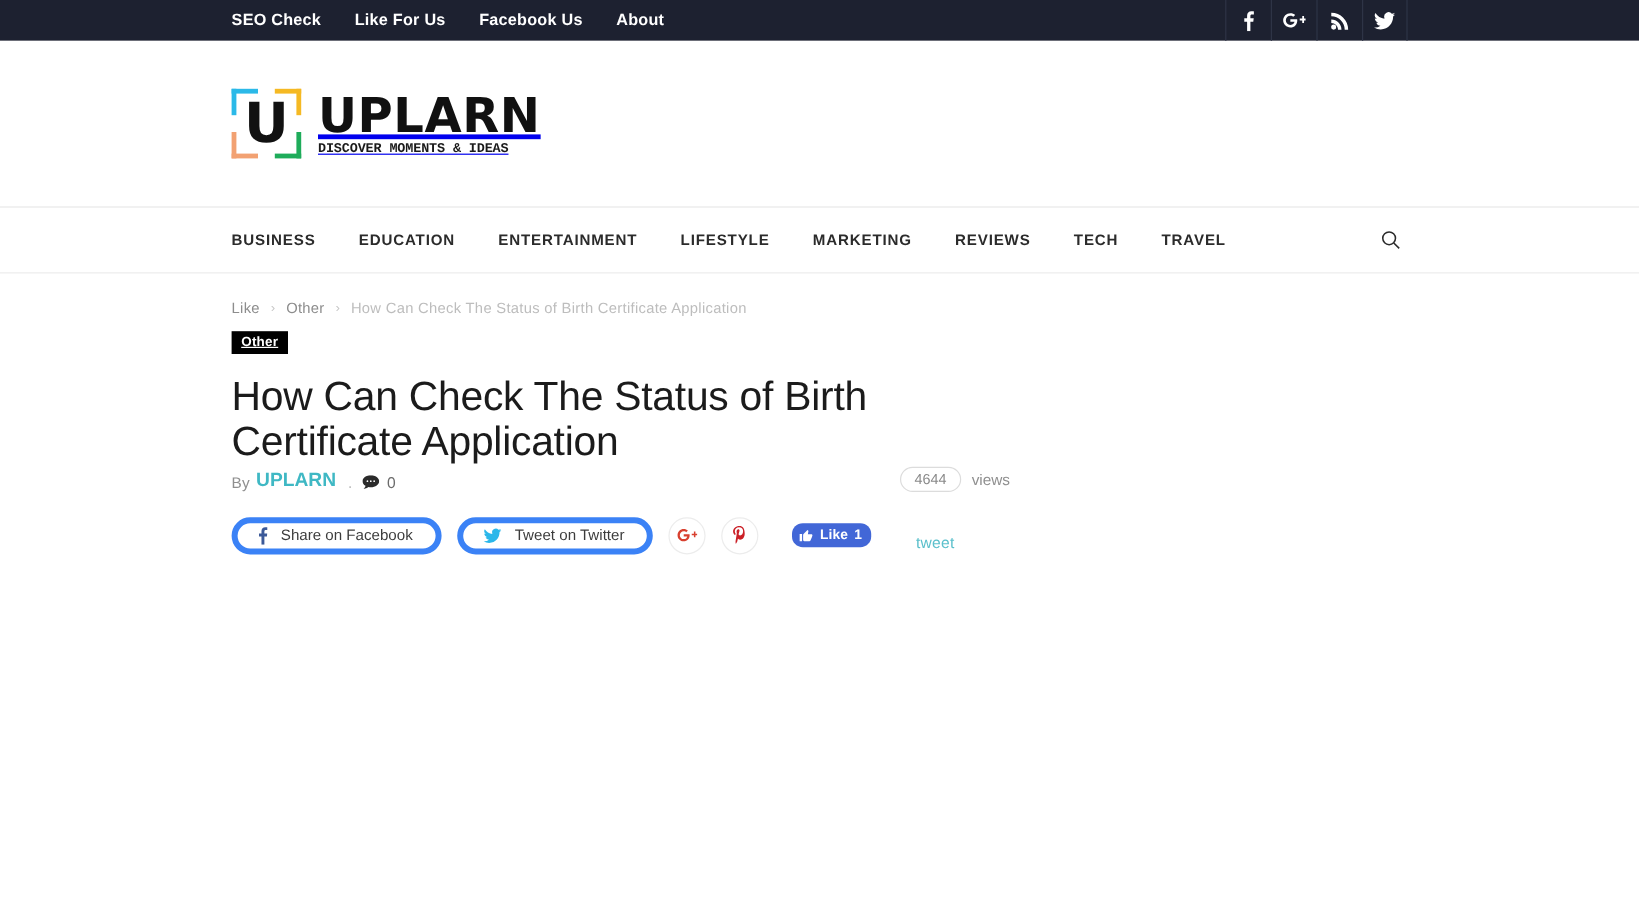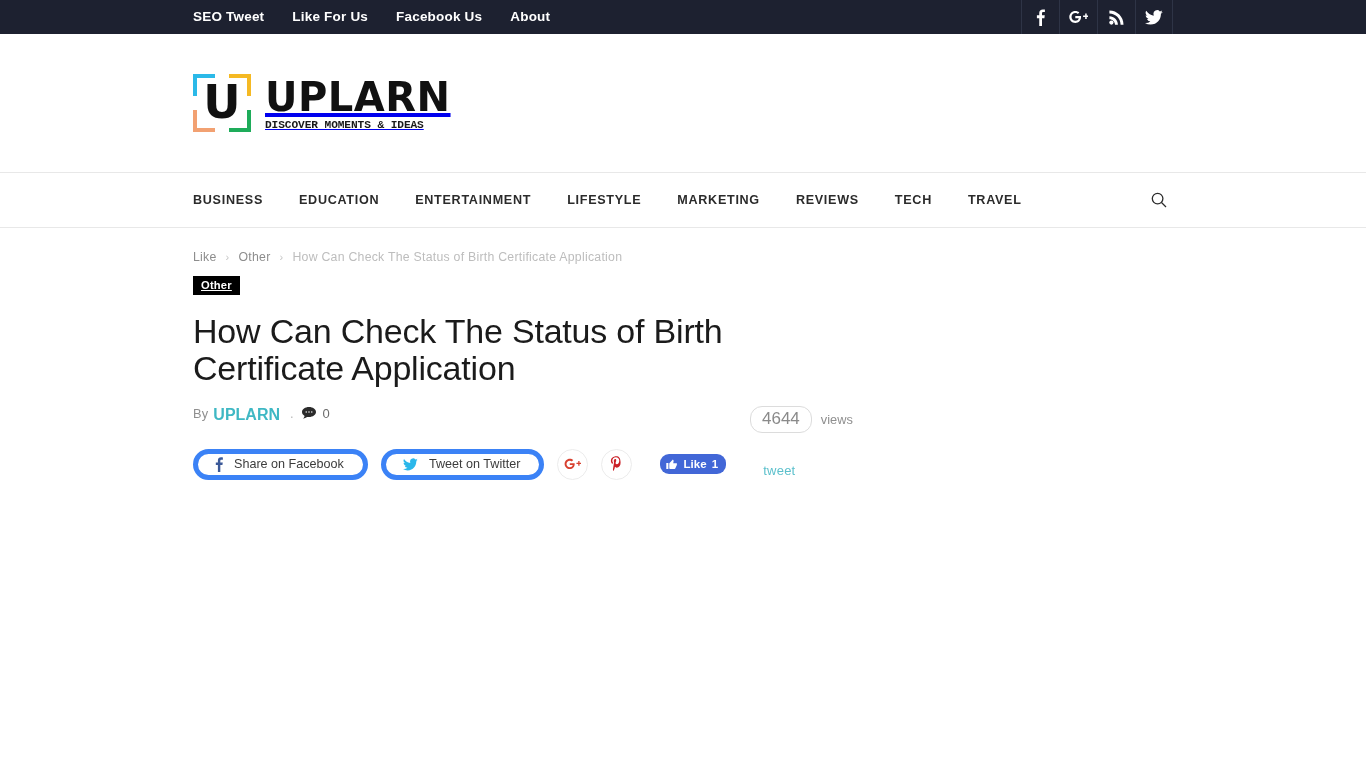--- a/index.html
+++ b/index.html
@@ -149,44 +149,43 @@
     margin-top: 18px;
     font-size: 34px;
     line-height: 1.1;
     font-weight: normal;
     color: #1b1b1b;
     letter-spacing: -0.2px;
     max-width: 560px;
   }
 
   .meta-row {
-    margin-top: 18px;
-    display: flex;
-    align-items: flex-start;
+    display: flex;
+    align-items: flex-end;
     height: 22px;
     position: relative;
   }
   .byline { font-size: 12.8px; color: #8f8f8f; letter-spacing: 0.2px; }
   .byline-author { color: #3fb8c4; font-weight: bold; text-decoration: none; }
   .meta-dot { color: #b9b9b9; margin: 0 8px 0 10px; font-size: 12.8px; }
   .comment-group { display: flex; align-items: center; gap: 7px; }
   .comment-count { font-size: 13px; color: #6b6b6b; }
 
   .views-group {
     position: absolute;
     left: 557px;
     display: flex;
     align-items: center;
     gap: 9px;
   }
   .views-pill {
     border: 1px solid #dcdcdc;
     border-radius: 12px;
     padding: 2px 11px 3px 11px;
-    font-size: 17px;
+    font-size: 12px;
     color: #8a8a8a;
   }
   .views-label { font-size: 12.8px; color: #8f8f8f; }
 
   
   .share-row {
     margin-top: 21px;
     display: flex;
     align-items: center;
   }
@@ -237,21 +236,21 @@
     color: #5cc0cc;
     text-decoration: none;
     letter-spacing: 0.2px;
   }
 </style>
 </head>
 <body>
 
 <div class="topbar">
   <div class="topbar-links">
-    <a class="topbar-link" href="#">SEO Tweet</a>
+    <a class="topbar-link" href="#">SEO Check</a>
     <a class="topbar-link" href="#">Like For Us</a>
     <a class="topbar-link" href="#">Facebook Us</a>
     <a class="topbar-link" href="#">About</a>
   </div>
   <div class="topbar-social">
     <a class="social-cell" href="#">
       <svg width="9" height="17" viewBox="0 0 9 17">
         <path d="M6 17V9.2h2.4l.36-2.9H6V4.5c0-.84.23-1.4 1.43-1.4H8.9V.5C8.63.47 7.77.4 6.77.4 4.68.4 3.25 1.7 3.25 4.08V6.3H.9v2.9h2.35V17H6z"></path>
       </svg>
     </a>

